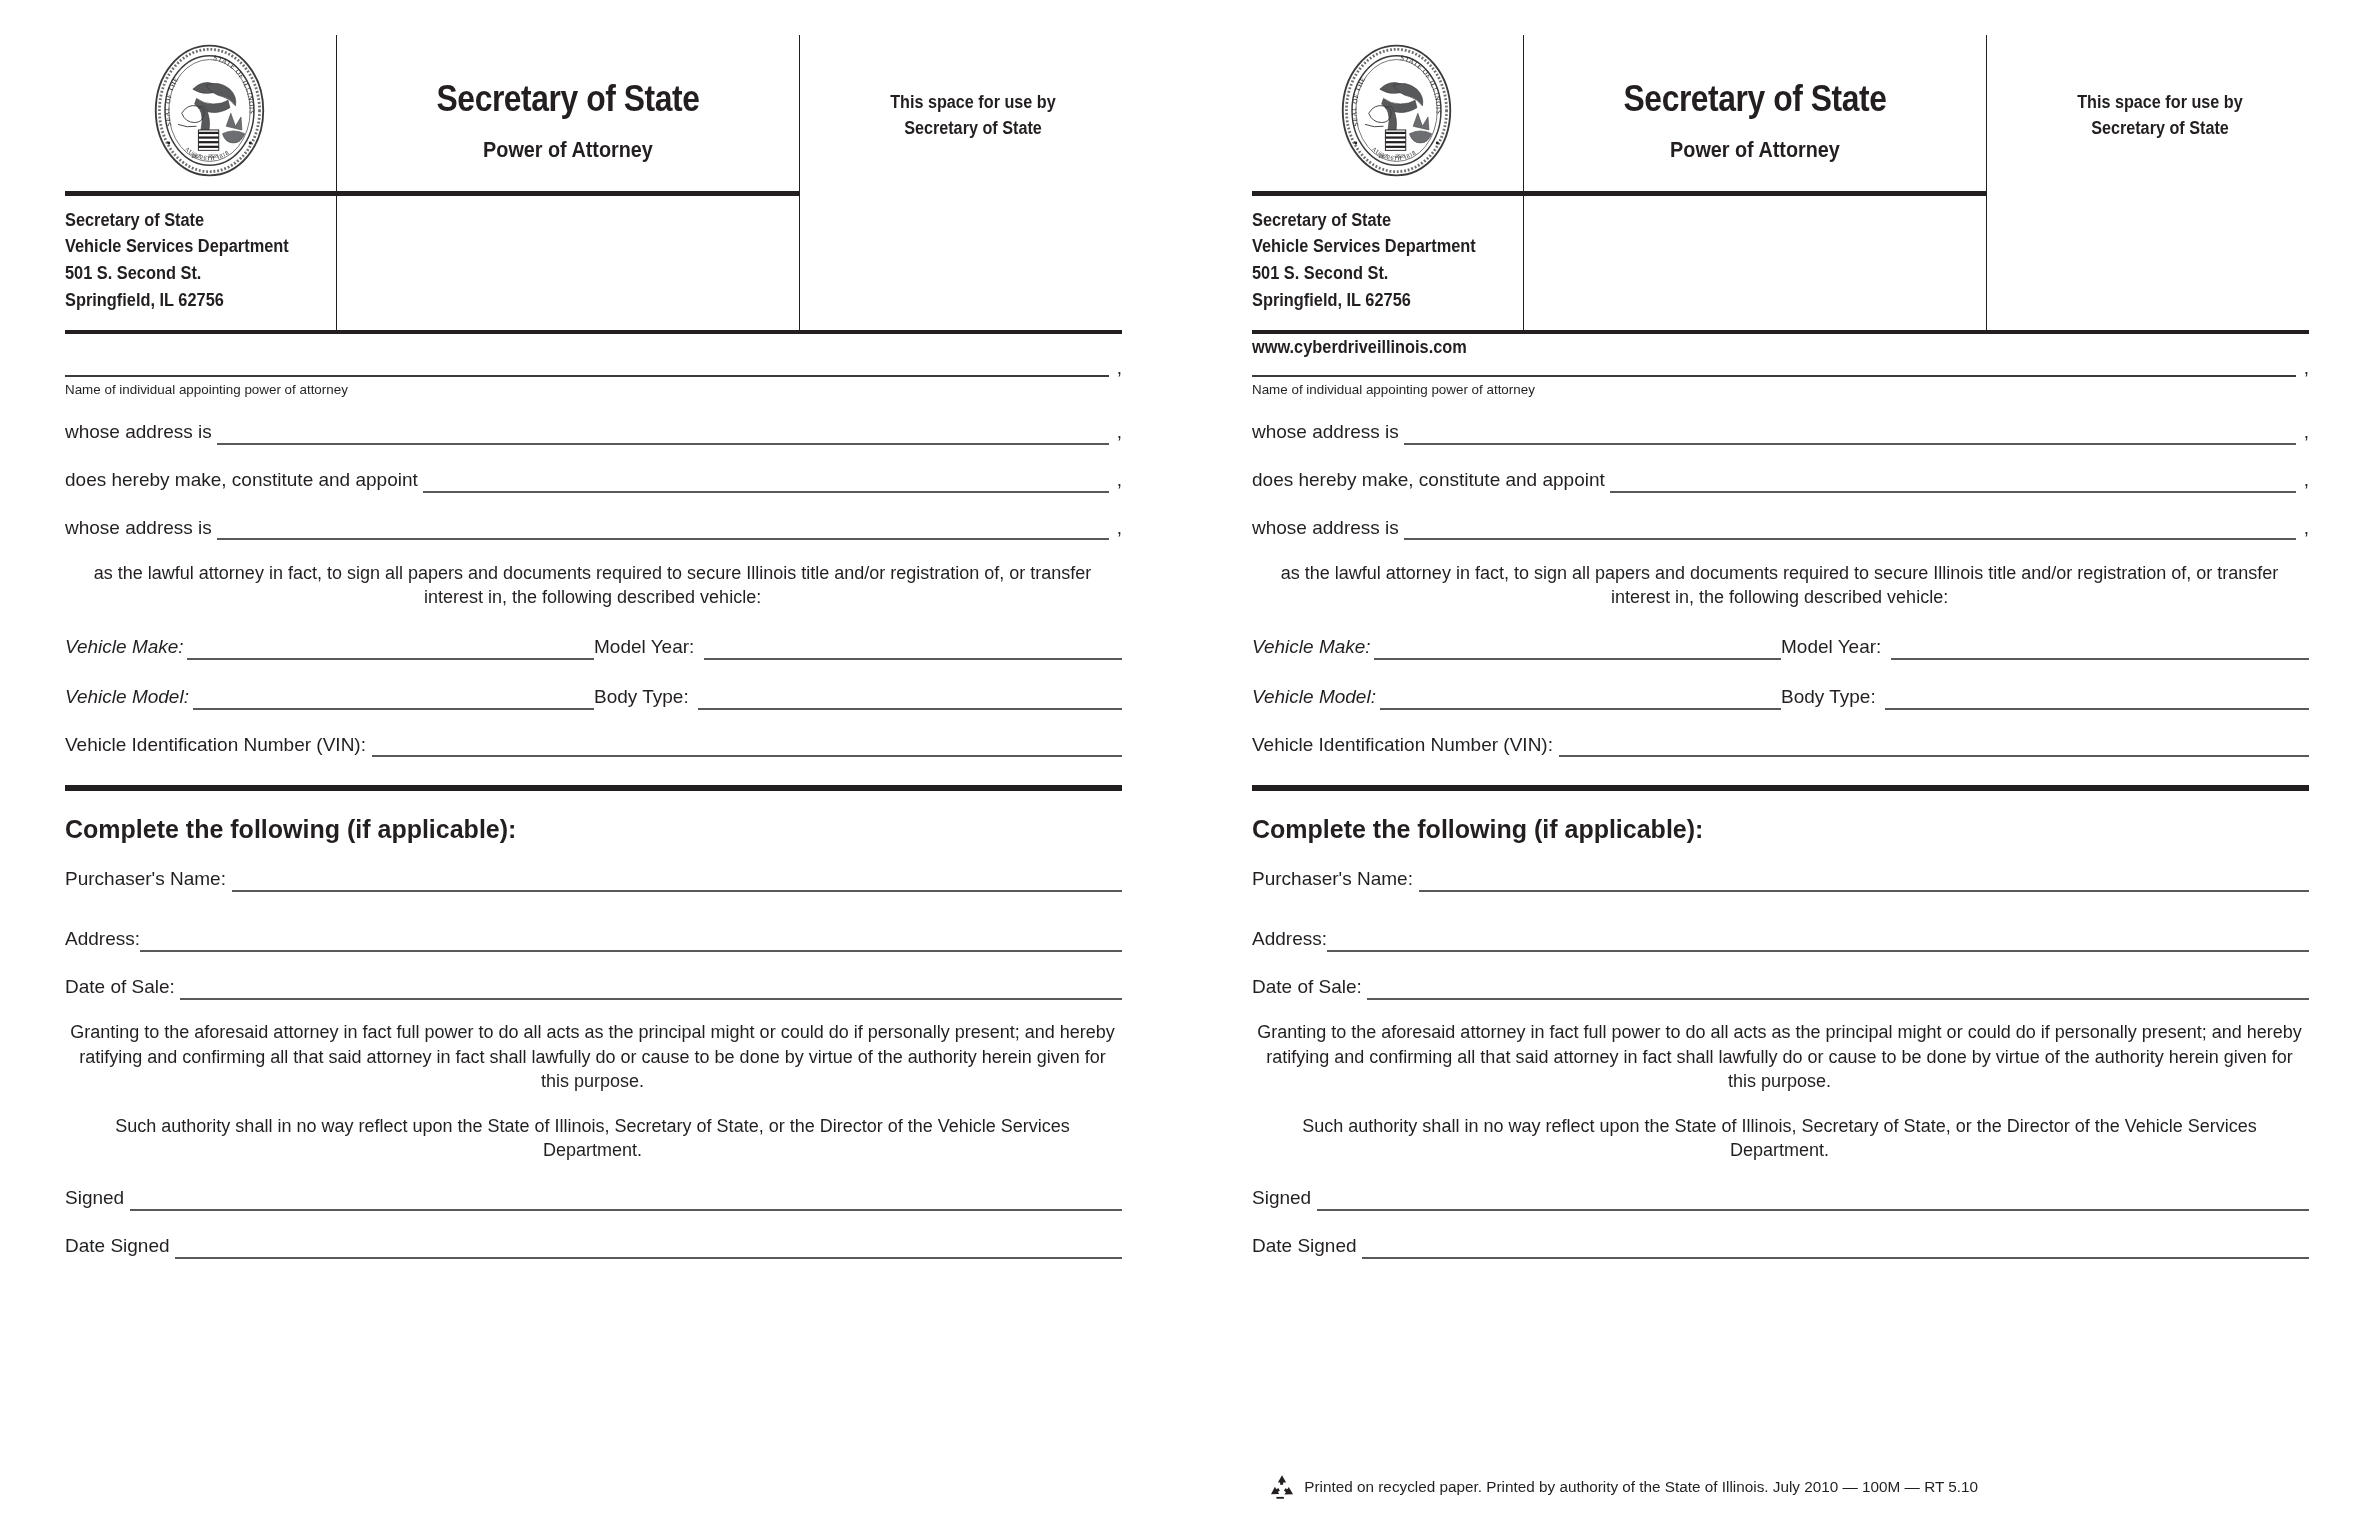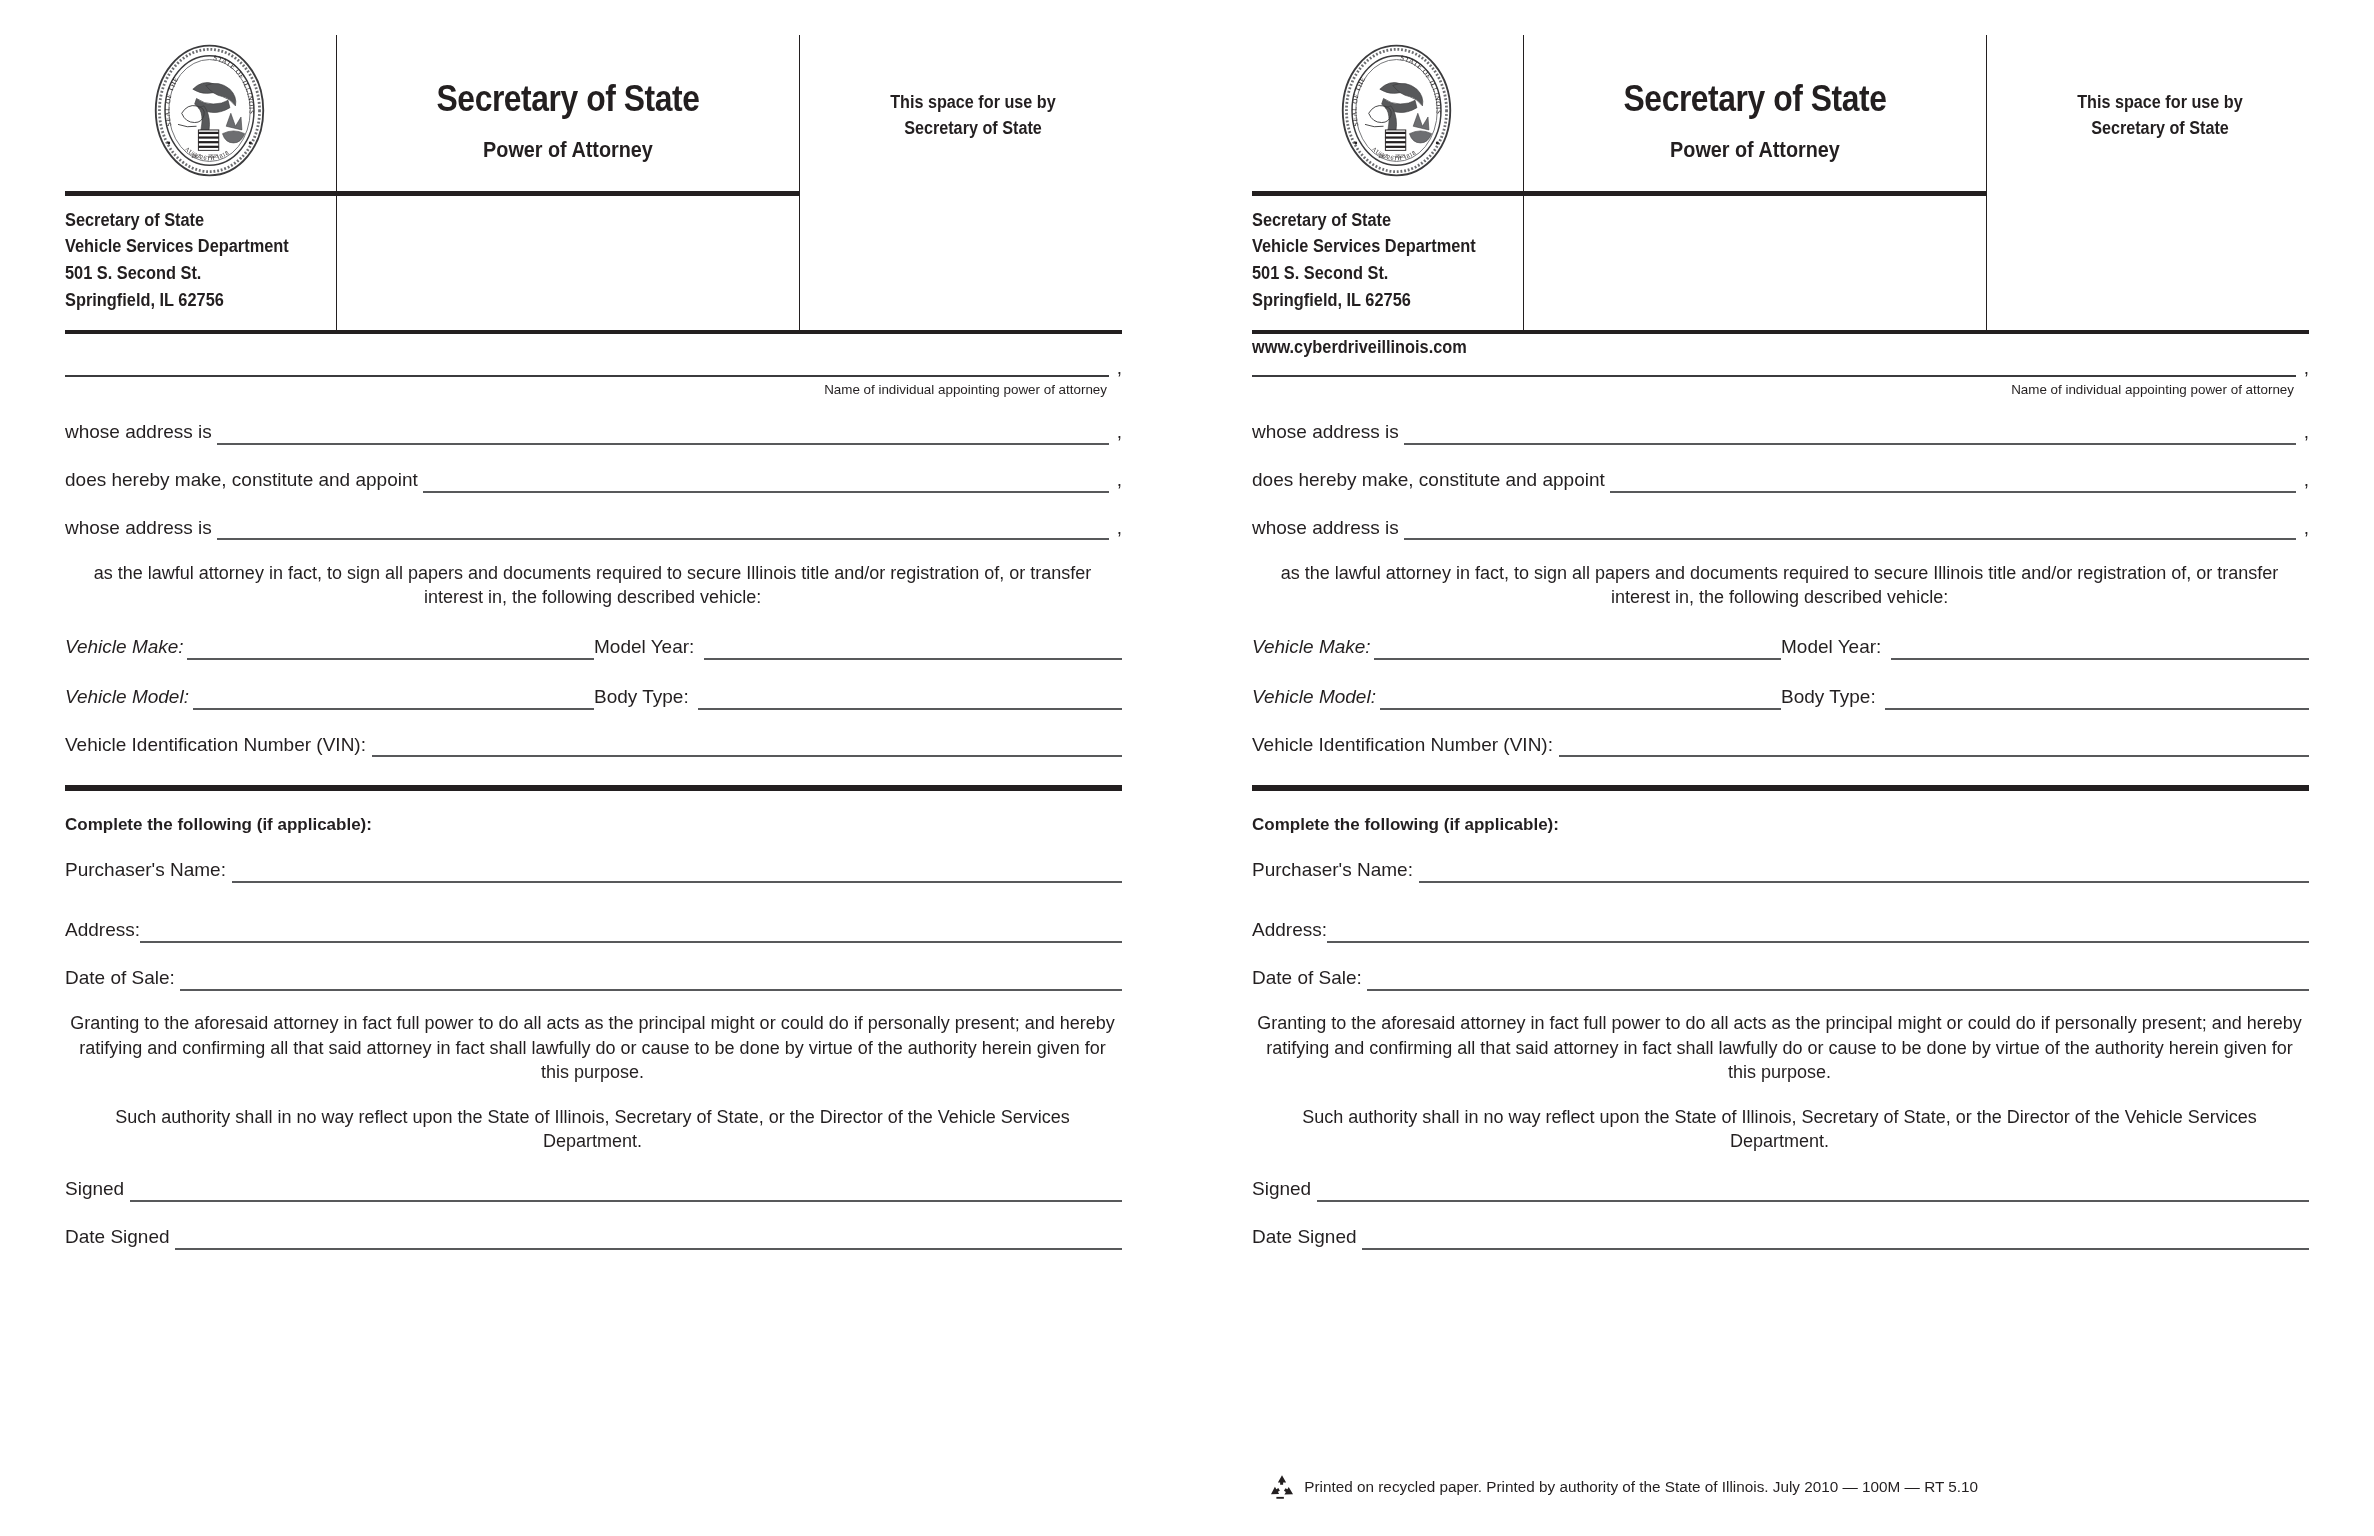--- a/index.html
+++ b/index.html
@@ -169,38 +169,38 @@
     align-items: flex-end;
   }
   .name-line .ln {
     flex: 1 1 auto;
     border-bottom: 2.8px solid #3b3b3d;
     height: 11px;
   }
   .name-line .comma { padding-left: 7.4px; font-size: 19px; line-height: 1; }
 
   .caption {
-    text-align: right;
+    text-align: left;
     font-size: 13.4px;
     margin-top: 4.6px;
     padding-right: 15px;
     color: #231f20;
   }
 
   .para {
     font-size: 18px;
     line-height: 1.36;
     margin-top: 20.4px;
     padding-right: 1.9px;
     text-align: center;
   }
 
   .sect-head {
     font-weight: bold;
-    font-size: 17px;
+    font-size: 25px;
     margin-top: 24px;
   }
 
   .rule-sep {
     height: 5.6px;
     background: #231f20;
     margin-top: 28px;
     width: 1057px;
   }
 

